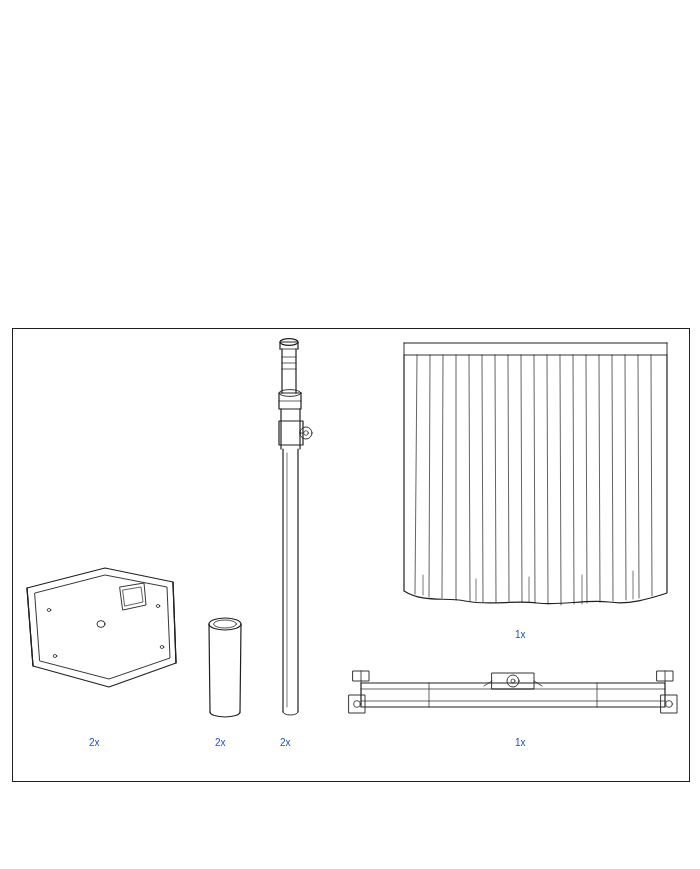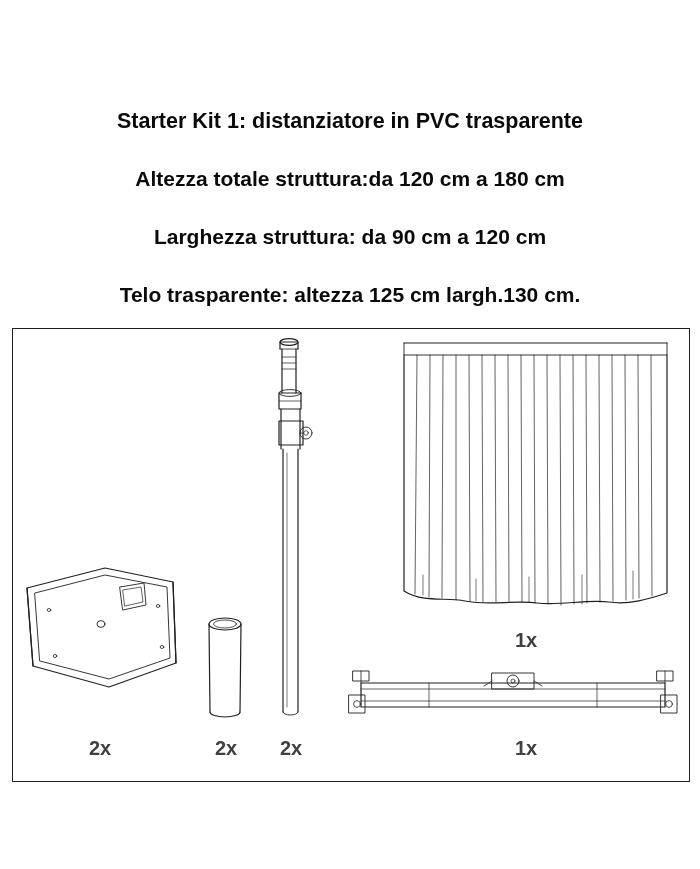--- a/index.html
+++ b/index.html
@@ -47,42 +47,36 @@
     height: 454px;
     border: 1px solid #231f20;
     background: #ffffff;
     box-sizing: border-box;
   }
   .diagram svg {
     display: block;
   }
   .qty {
     position: absolute;
-    font-size: 20px;
-    font-weight: bold;
-    color: #404040;
+    font-size: 10px;
+    font-weight: normal;
+    color: #1d4ed8;
     font-family: "Liberation Sans", sans-serif;
   }
   .qty-base   { left: 76px;  top: 408px; }
   .qty-tube   { left: 202px; top: 408px; }
   .qty-pole   { left: 267px; top: 408px; }
   .qty-bar    { left: 502px; top: 408px; }
   .qty-curtain{ left: 502px; top: 300px; }
 </style>
 </head>
 <body>
 
 <div class="page">
 
-  <div class="spec-text">
-    <div class="spec-line title">Starter Kit 1: distanziatore in PVC trasparente</div>
-    <div class="spec-line">Altezza totale struttura:da 120 cm a 180 cm</div>
-    <div class="spec-line">Larghezza struttura: da 90 cm a 120 cm</div>
-    <div class="spec-line">Telo trasparente: altezza 125 cm largh.130 cm.</div>
-  </div>
 
   <div class="diagram">
 
     <svg width="676" height="452" viewBox="0 0 676 452">
       <g fill="none" stroke="#231f20" stroke-width="1.2" stroke-linejoin="round" stroke-linecap="round">
 
         <g>
           <path d="M14 259 L92 239 L160 253 L163 334 L96 358 L20 337 Z"></path>
           <path d="M14 259 L20 337"></path>
           <path d="M160 253 L163 334"></path>

